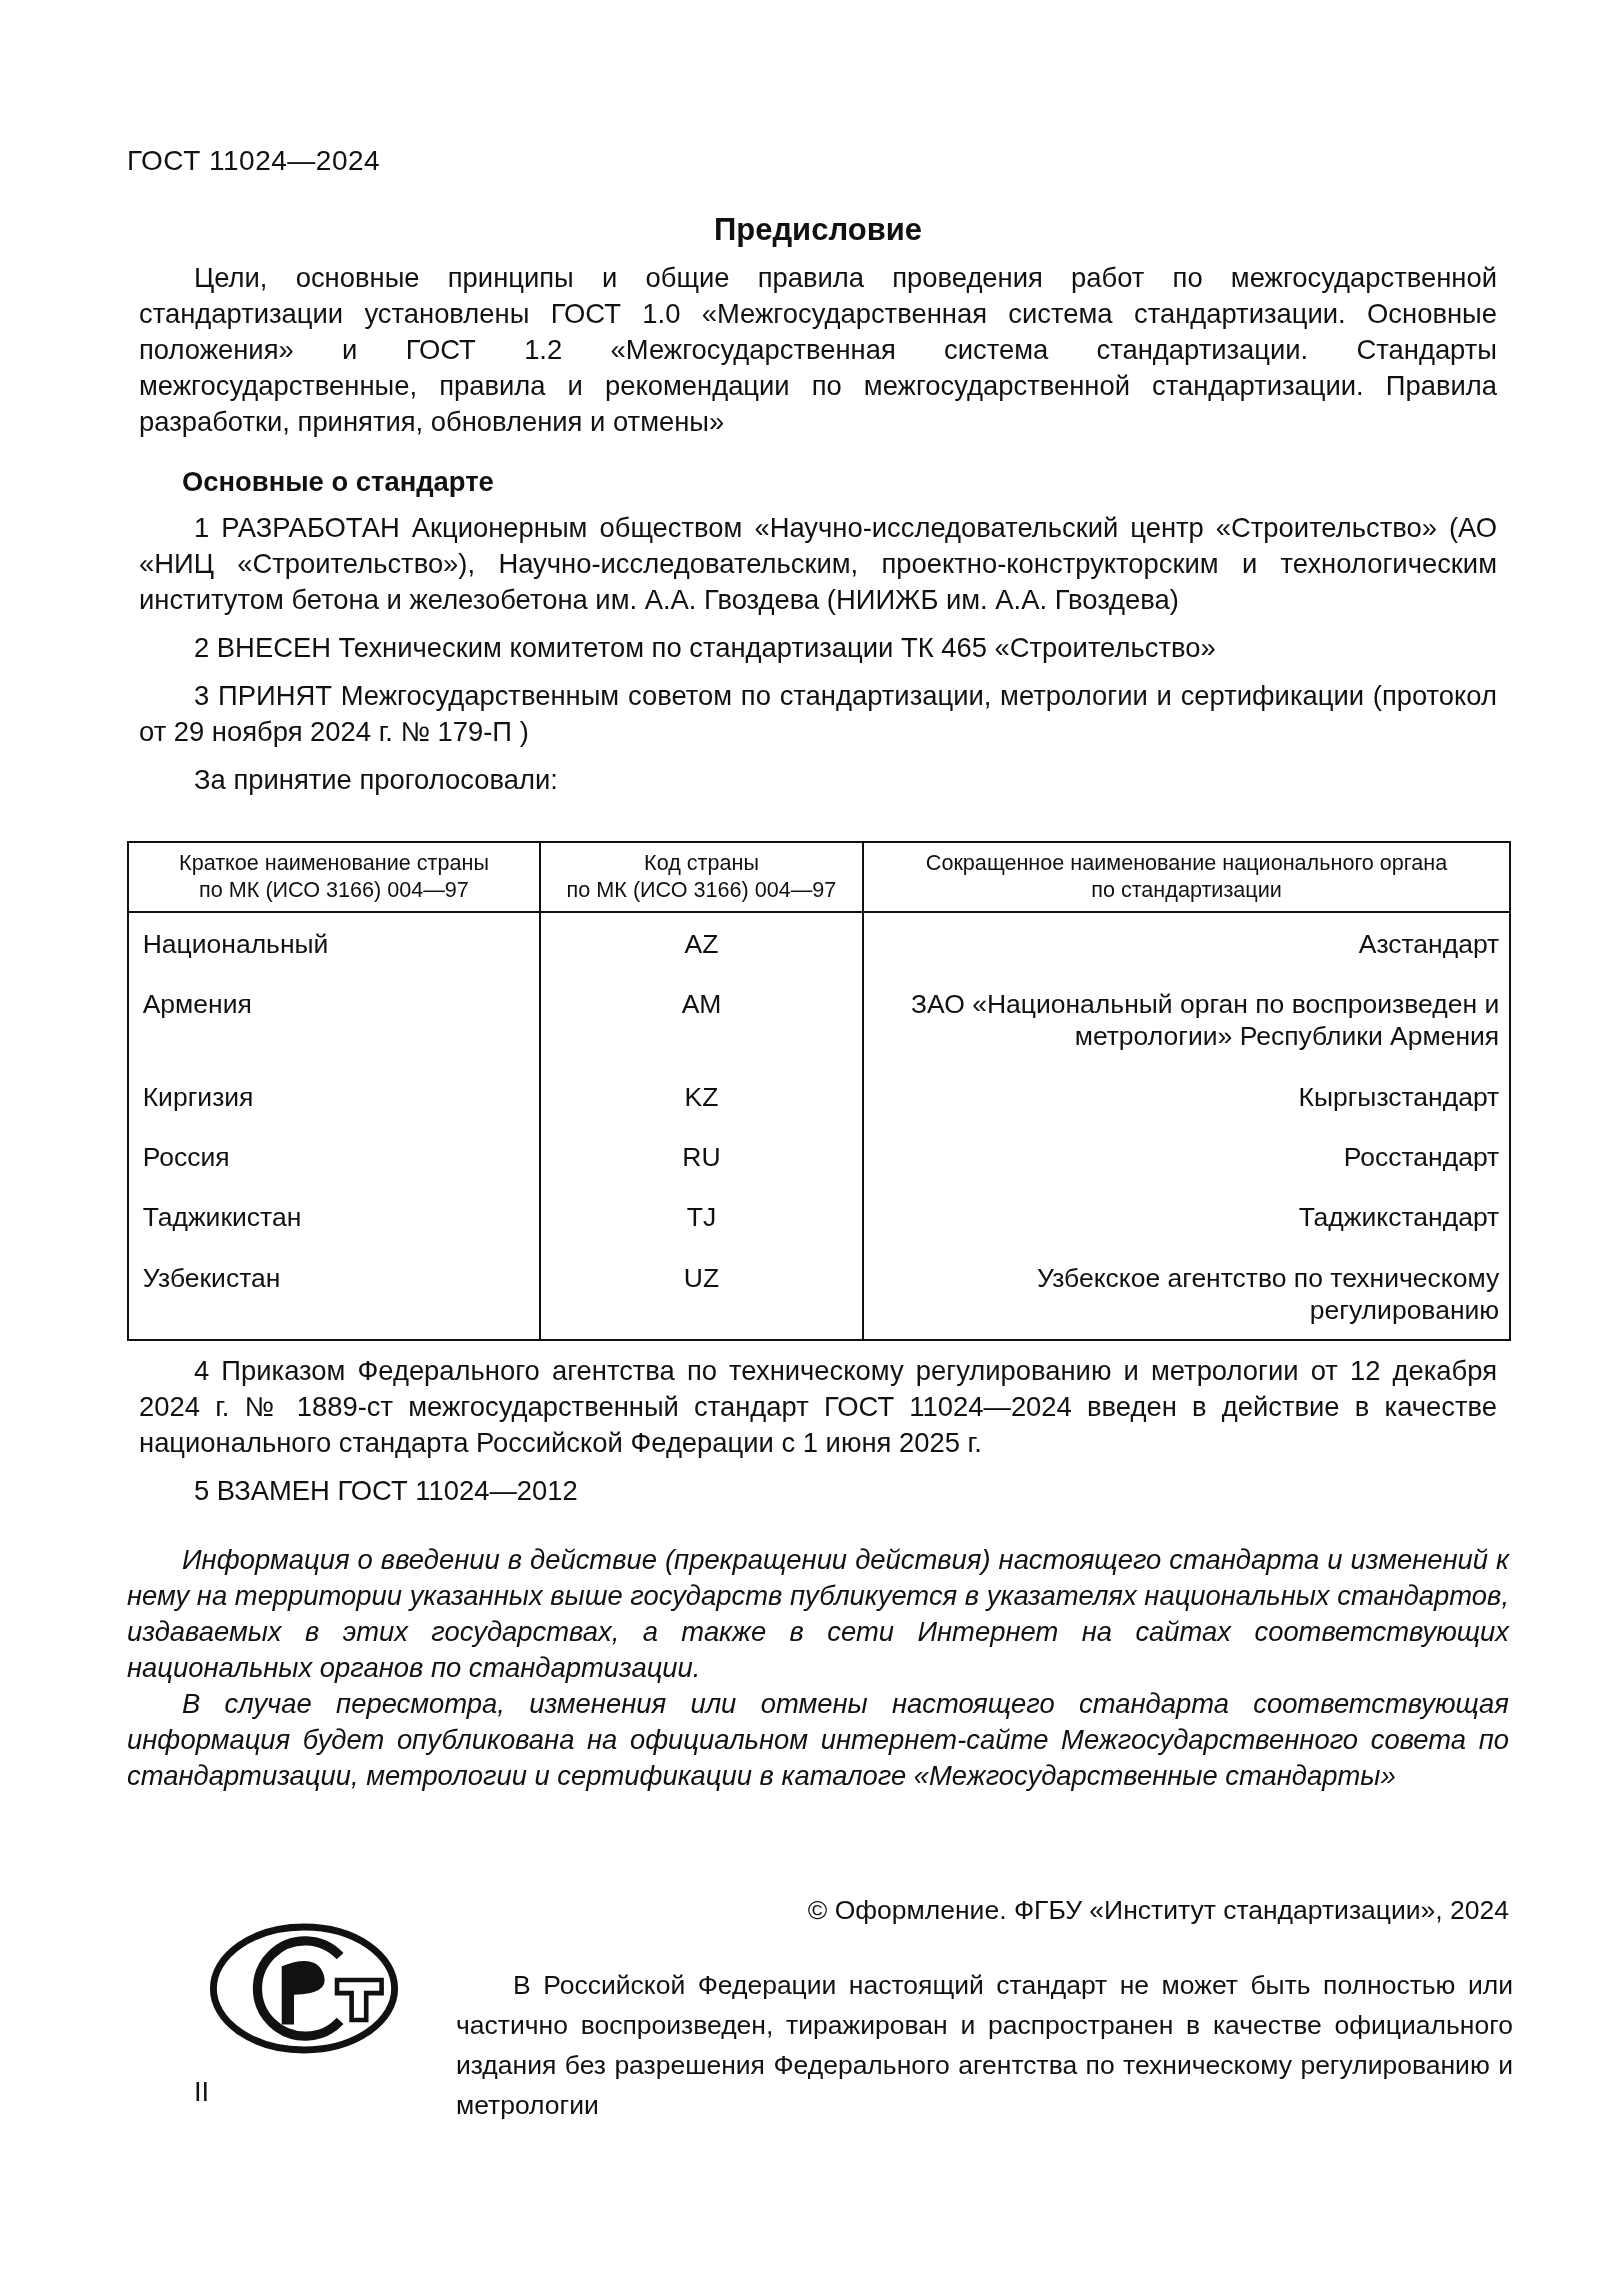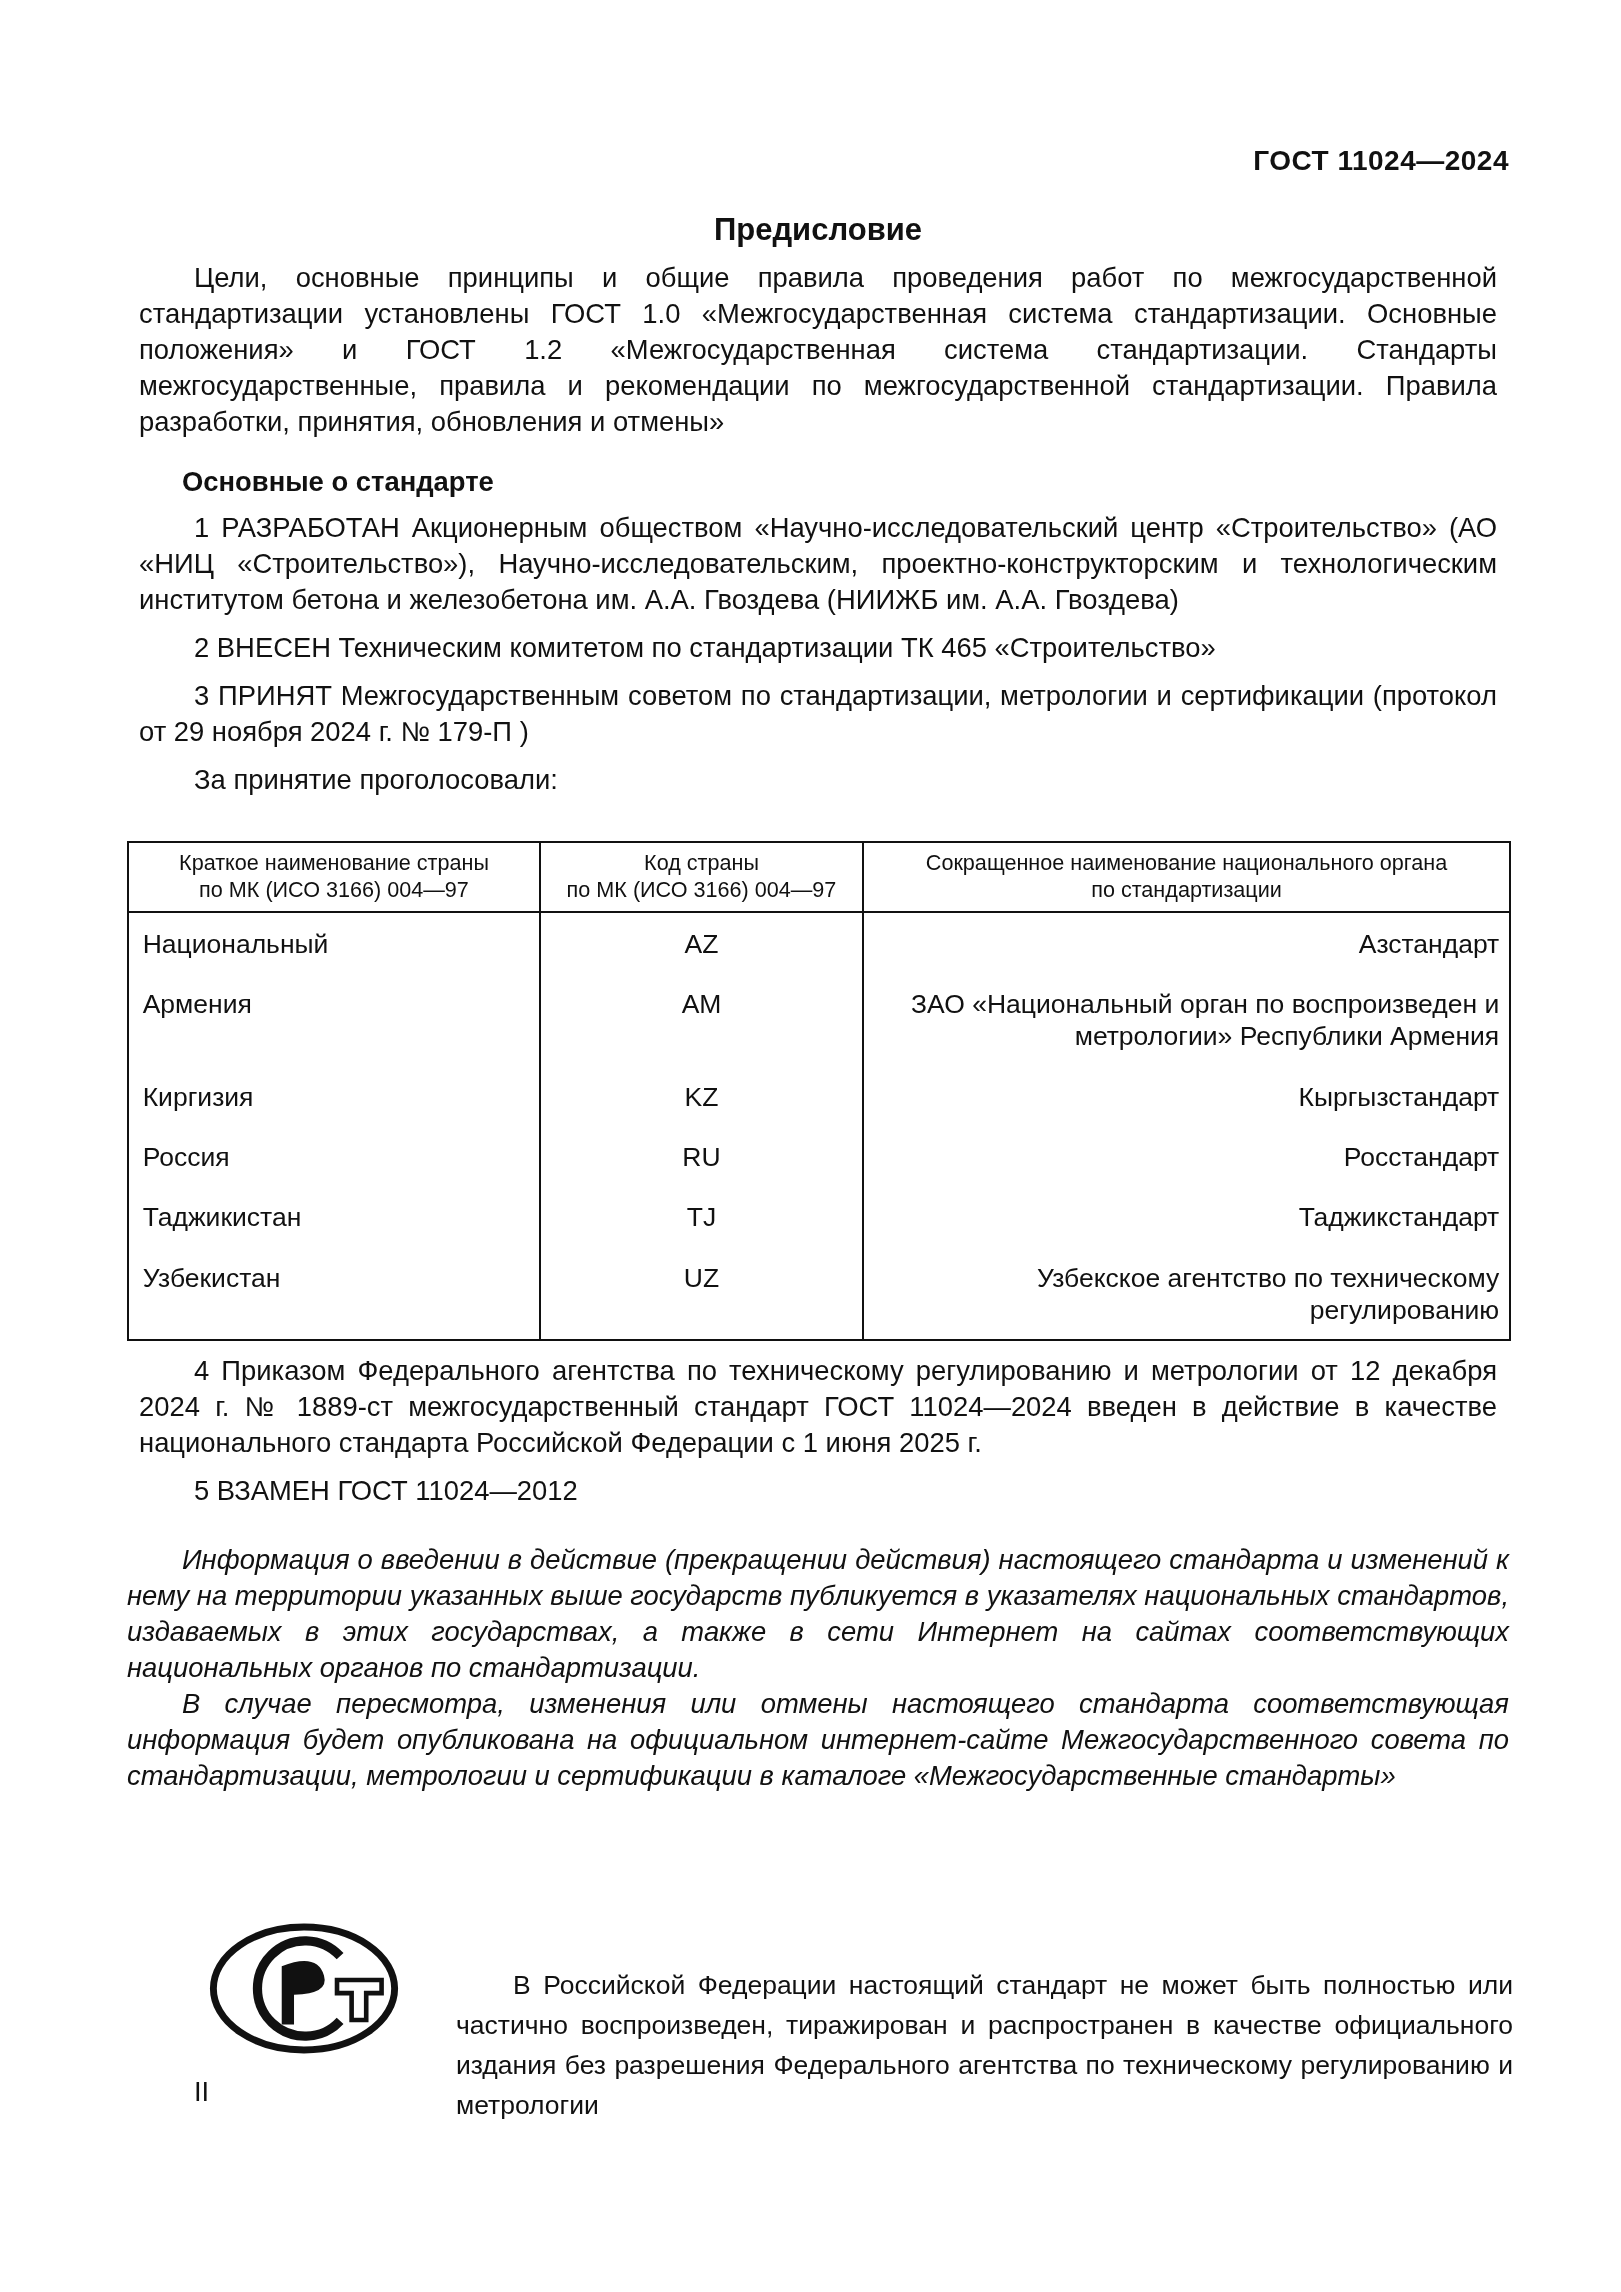--- a/index.html
+++ b/index.html
@@ -14,23 +14,22 @@
     margin: 0 auto;
   }
   .content {
     position: absolute;
     top: 145px;
     left: 127px;
     width: 1382px;
   }
   .doc-code {
     font-size: 28px;
-    font-weight: bold;
+    font-weight: normal;
     letter-spacing: 0.5px;
-    text-align: right;
   }
   .page-title {
     margin-top: 35px;
     text-align: center;
     font-size: 31px;
     font-weight: bold;
   }
   p.body-par {
     margin: 12px;
     font-size: 27.4px;
@@ -187,20 +186,21 @@
     <p class="body-par after-table">4 Приказом Федерального агентства по техническому регулированию и метрологии от 12 декабря 2024 г. № 1889-ст межгосударственный стандарт ГОСТ 11024—2024 введен в действие в качестве национального стандарта Российской Федерации с 1 июня 2025 г.</p>
     <p class="body-par item5">5 ВЗАМЕН ГОСТ 11024—2012</p>
 
     <div class="notice">
       <p class="body-par">Информация о введении в действие (прекращении действия) настоящего стандарта и изменений к нему на территории указанных выше государств публикуется в указателях национальных стандартов, издаваемых в этих государствах, а также в сети Интернет на сайтах соответствующих национальных органов по стандартизации.</p>
       <p class="body-par">В случае пересмотра, изменения или отмены настоящего стандарта соответствующая информация будет опубликована на официальном интернет-сайте Межгосударственного совета по стандартизации, метрологии и сертификации в каталоге «Межгосударственные стандарты»</p>
     </div>
 
   </div>
 
+  <div class="copyright">© Оформление. ФГБУ «Институт стандартизации», 2024</div>
 
   <svg class="rst-logo" viewBox="0 0 250 170" xmlns="http://www.w3.org/2000/svg" aria-hidden="true">
     <ellipse cx="125" cy="85" rx="118" ry="80" fill="none" stroke="#111111" stroke-width="9"></ellipse>
     <path d="M 172 43 A 62 62 0 1 0 172 127" fill="none" stroke="#111111" stroke-width="12"></path>
     <path d="M96 132 L96 56 Q142 38 151 68 Q158 92 112 93 L112 132 Z" fill="#111111"></path>
     <path d="M168 74 h58 v17 h-20 v35 h-19 v-35 h-19 z" fill="#ffffff" stroke="#111111" stroke-width="6"></path>
   </svg>
 
   <p class="restriction">В Российской Федерации настоящий стандарт не может быть полностью или частично воспроизведен, тиражирован и распространен в качестве официального издания без разрешения Федерального агентства по техническому регулированию и метрологии</p>
 

